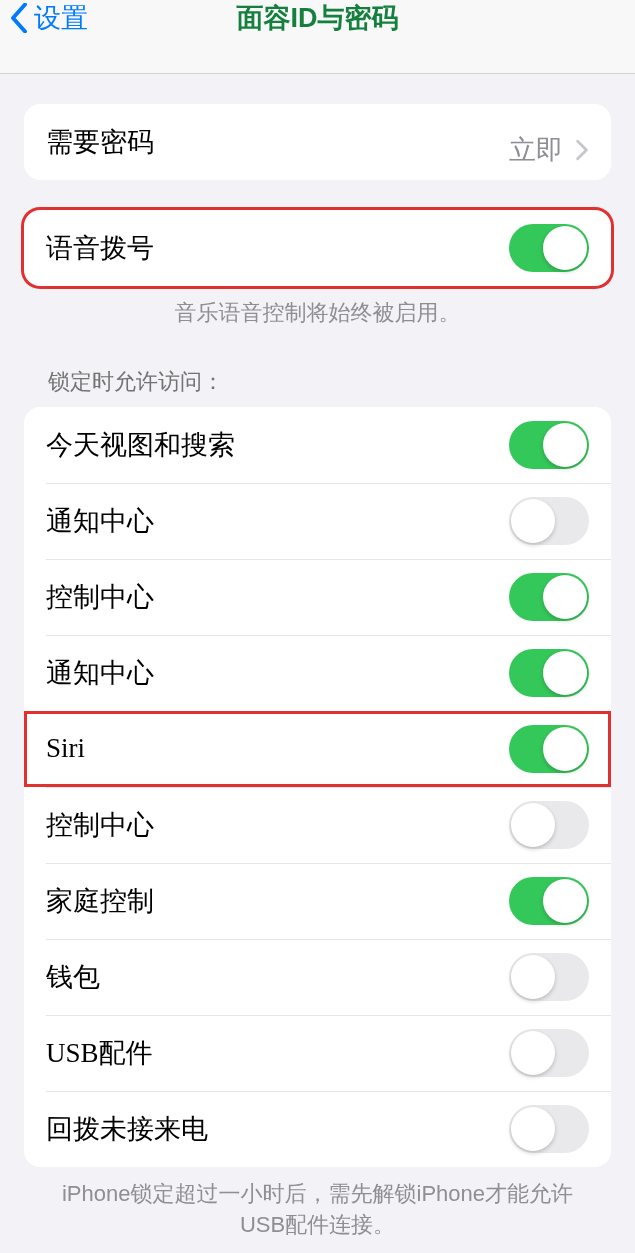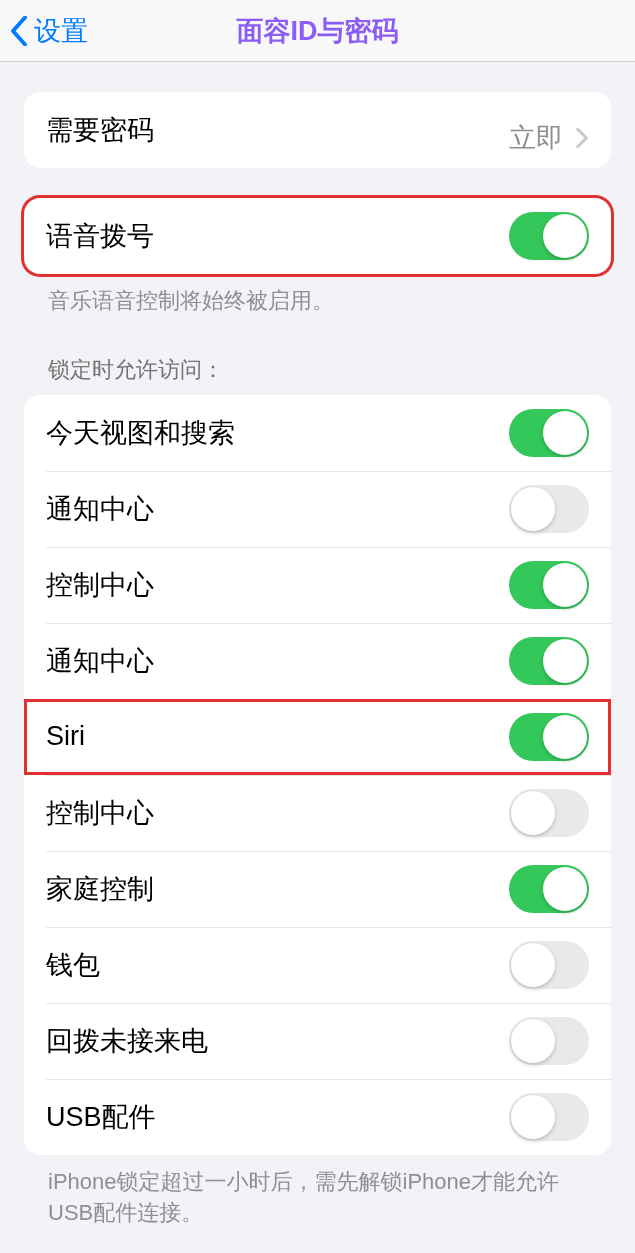--- a/index.html
+++ b/index.html
@@ -9,24 +9,24 @@
       font-family: -apple-system, BlinkMacSystemFont, "Helvetica Neue", sans-serif;
       -webkit-font-smoothing: antialiased;
     }
     body {
       width: 635px;
       height: 1253px;
       background: #f2f2f7;
       overflow: hidden;
     }
     .navbar {
-      height: 62px;
+      height: 74px;
       background: #f8f8f8;
       display: flex;
-      align-items: center;
+      align-items: flex-start;
       border-bottom: 1px solid #d1d1d6;
       position: relative;
     }
     .back {
       display: flex;
       align-items: center;
       color: #007aff;
       font-size: 27px;
       padding-left: 10px;
       cursor: pointer;
@@ -40,21 +40,21 @@
       width: 100%;
       height: 100%;
     }
     .title {
       position: absolute;
       left: 0;
       right: 0;
       text-align: center;
       font-size: 27px;
       font-weight: 600;
-      color: #8b5cf6;
+      color: #15803d;
       pointer-events: none;
     }
     .content {
       padding: 0 24px;
     }
     .group {
       background: #fff;
       border-radius: 16px;
       overflow: hidden;
       margin-top: 30px;
@@ -81,20 +81,21 @@
     }
     .row-highlighted {
       box-shadow: inset 0 0 0 3px #e03030;
     }
     .row-highlighted::before {
       display: none;
     }
     .row-label {
       font-size: 27px;
       color: #000;
+      font-family: Liberation Serif, serif;
     }
     .row-right {
       display: flex;
       align-items: center;
       gap: 12px;
       margin-top: 16px;
     }
     .row-value {
       color: #8e8e93;
       font-size: 27px;
@@ -134,20 +135,21 @@
       right: 2px;
     }
     .toggle.off .knob {
       left: 2px;
     }
     .footnote {
       color: #8e8e93;
       font-size: 22px;
       padding: 12px 24px 0 24px;
       line-height: 1.4;
+      text-align: center;
     }
     .section-header {
       color: #737373;
       font-size: 22px;
       padding: 38px 24px 10px 24px;
     }
     .group.after-header {
       margin-top: 0;
     }
   </style>
@@ -237,28 +239,28 @@
           <div class="knob"></div>
         </div>
       </div>
       <div class="row">
         <span class="row-label">钱包</span>
         <div class="toggle off">
           <div class="knob"></div>
         </div>
       </div>
       <div class="row">
+        <span class="row-label">USB配件</span>
+        <div class="toggle off">
+          <div class="knob"></div>
+        </div>
+      </div>
+      <div class="row">
         <span class="row-label">回拨未接来电</span>
         <div class="toggle off">
           <div class="knob"></div>
         </div>
       </div>
-      <div class="row">
-        <span class="row-label">USB配件</span>
-        <div class="toggle off">
-          <div class="knob"></div>
-        </div>
-      </div>
     </div>
 
   <div class="footnote">iPhone锁定超过一小时后，需先解锁iPhone才能允许USB配件连接。</div>
 
 </div>
 
 </body></html>

